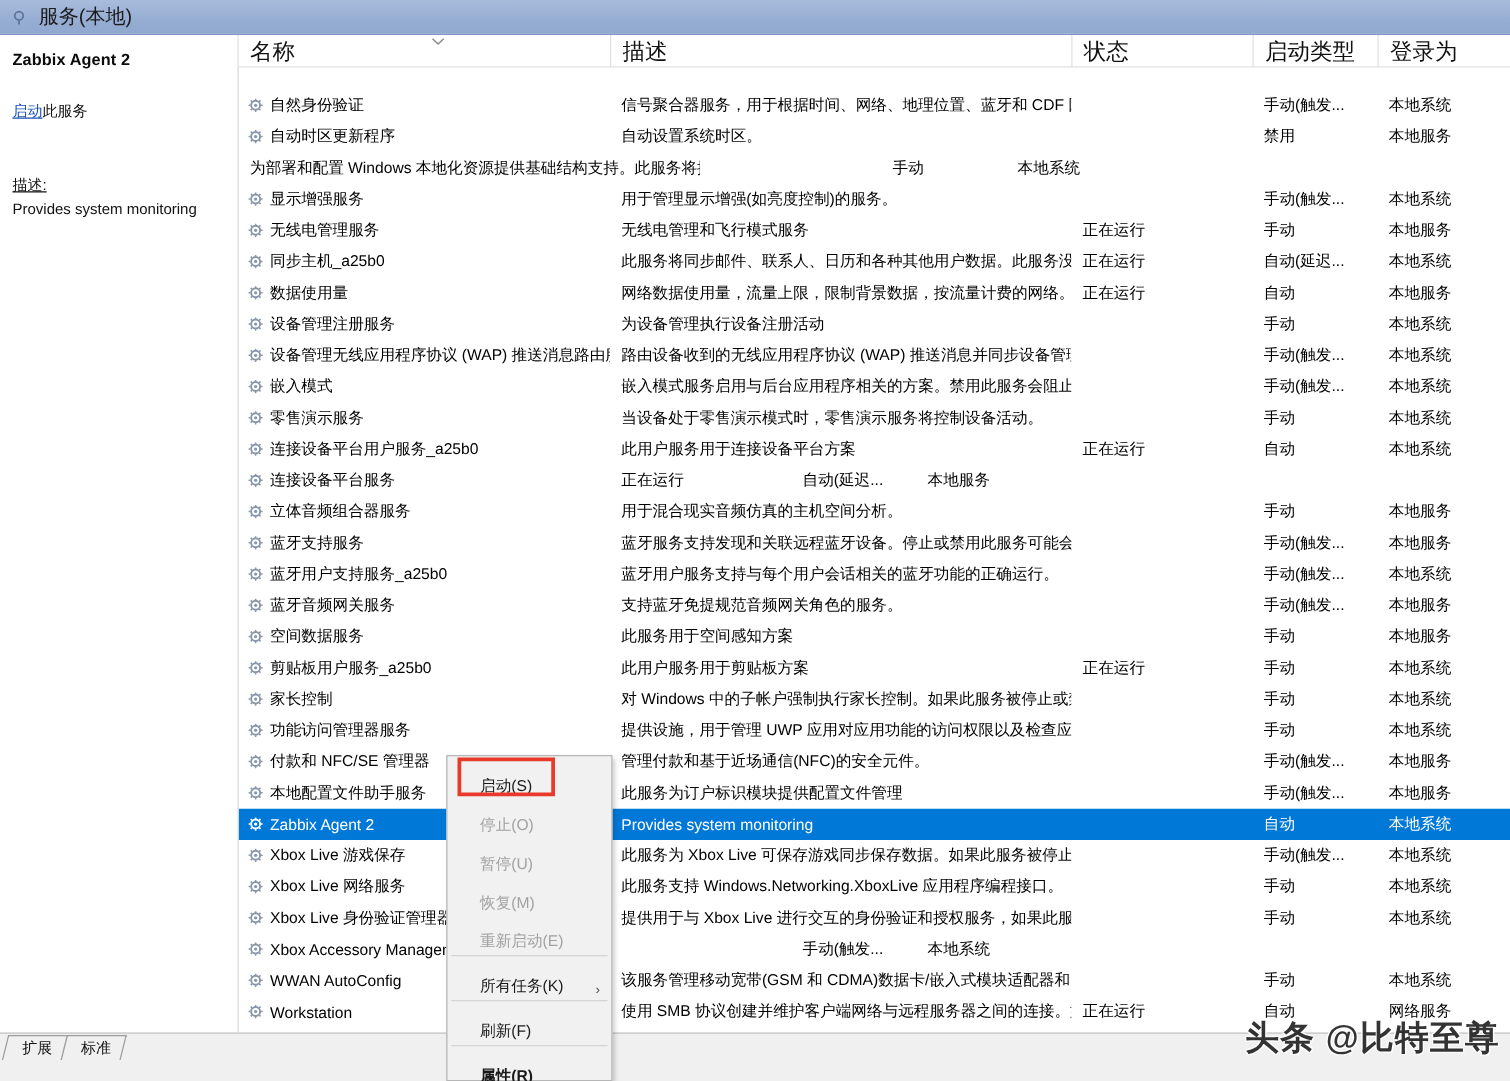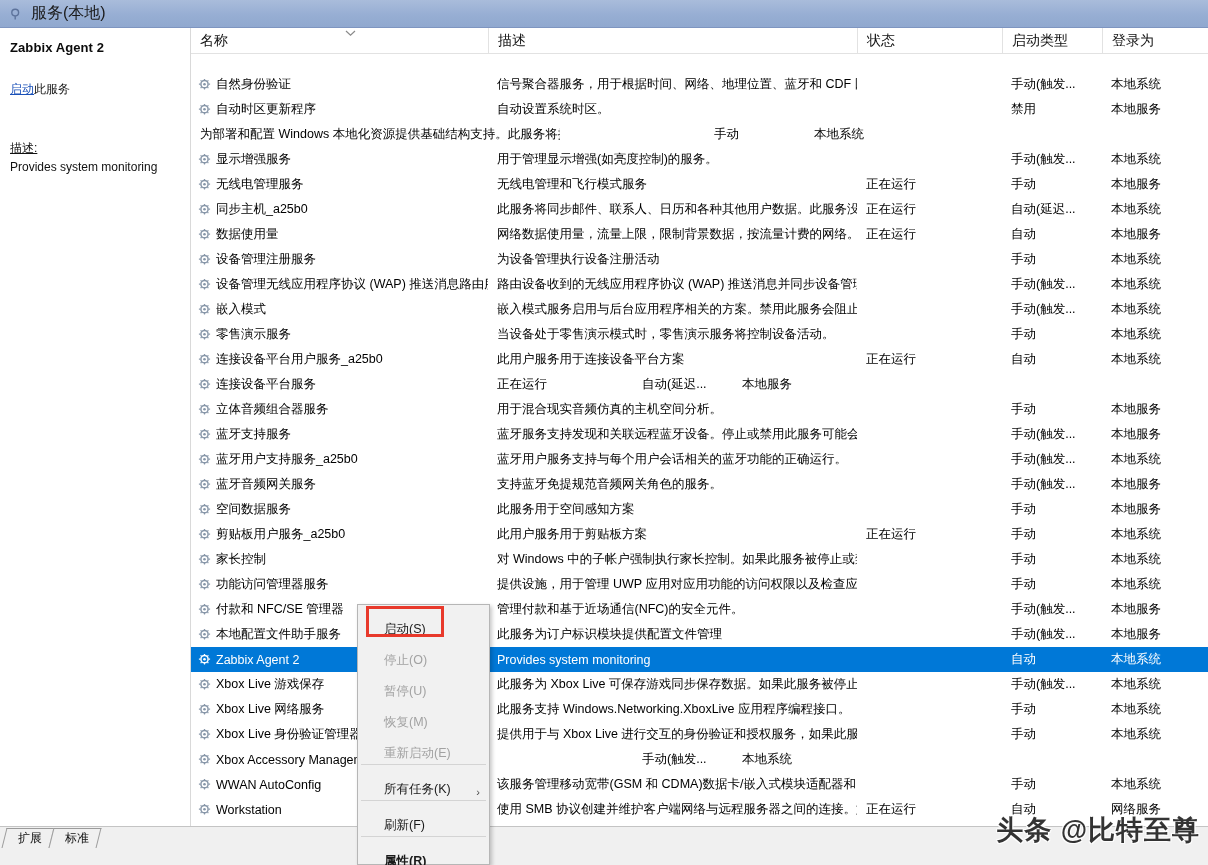--- a/index.html
+++ b/index.html
@@ -43,21 +43,21 @@
     background:#ffffff;box-sizing:border-box;
     border-left:1px solid #d9d9d9;
   }
   .hdr{
     position:absolute;left:0;top:0;width:1018px;height:26px;
     background:#ffffff;display:flex;align-items:center;
     border-bottom:1px solid #e2e2e2;box-sizing:border-box;
   }
   .hdr .hcell{
     height:26px;display:flex;align-items:center;box-sizing:border-box;
-    padding-left:9px;font-size:14px;color:#111;position:relative;
+    padding-left:9px;font-size:18px;color:#111;position:relative;
   }
   .hdr .hcell + .hcell{border-left:1px solid #e2e2e2;}
   .hc-name{width:297px;}
   .hc-desc{width:369px;}
   .hc-status{width:145px;}
   .hc-start{width:100px;}
   .hc-logon{width:107px;}
   .sortmark{
     position:absolute;right:auto;left:152px;top:-2px;
     width:14px;height:14px;color:#7b7b7b;font-size:11px;

